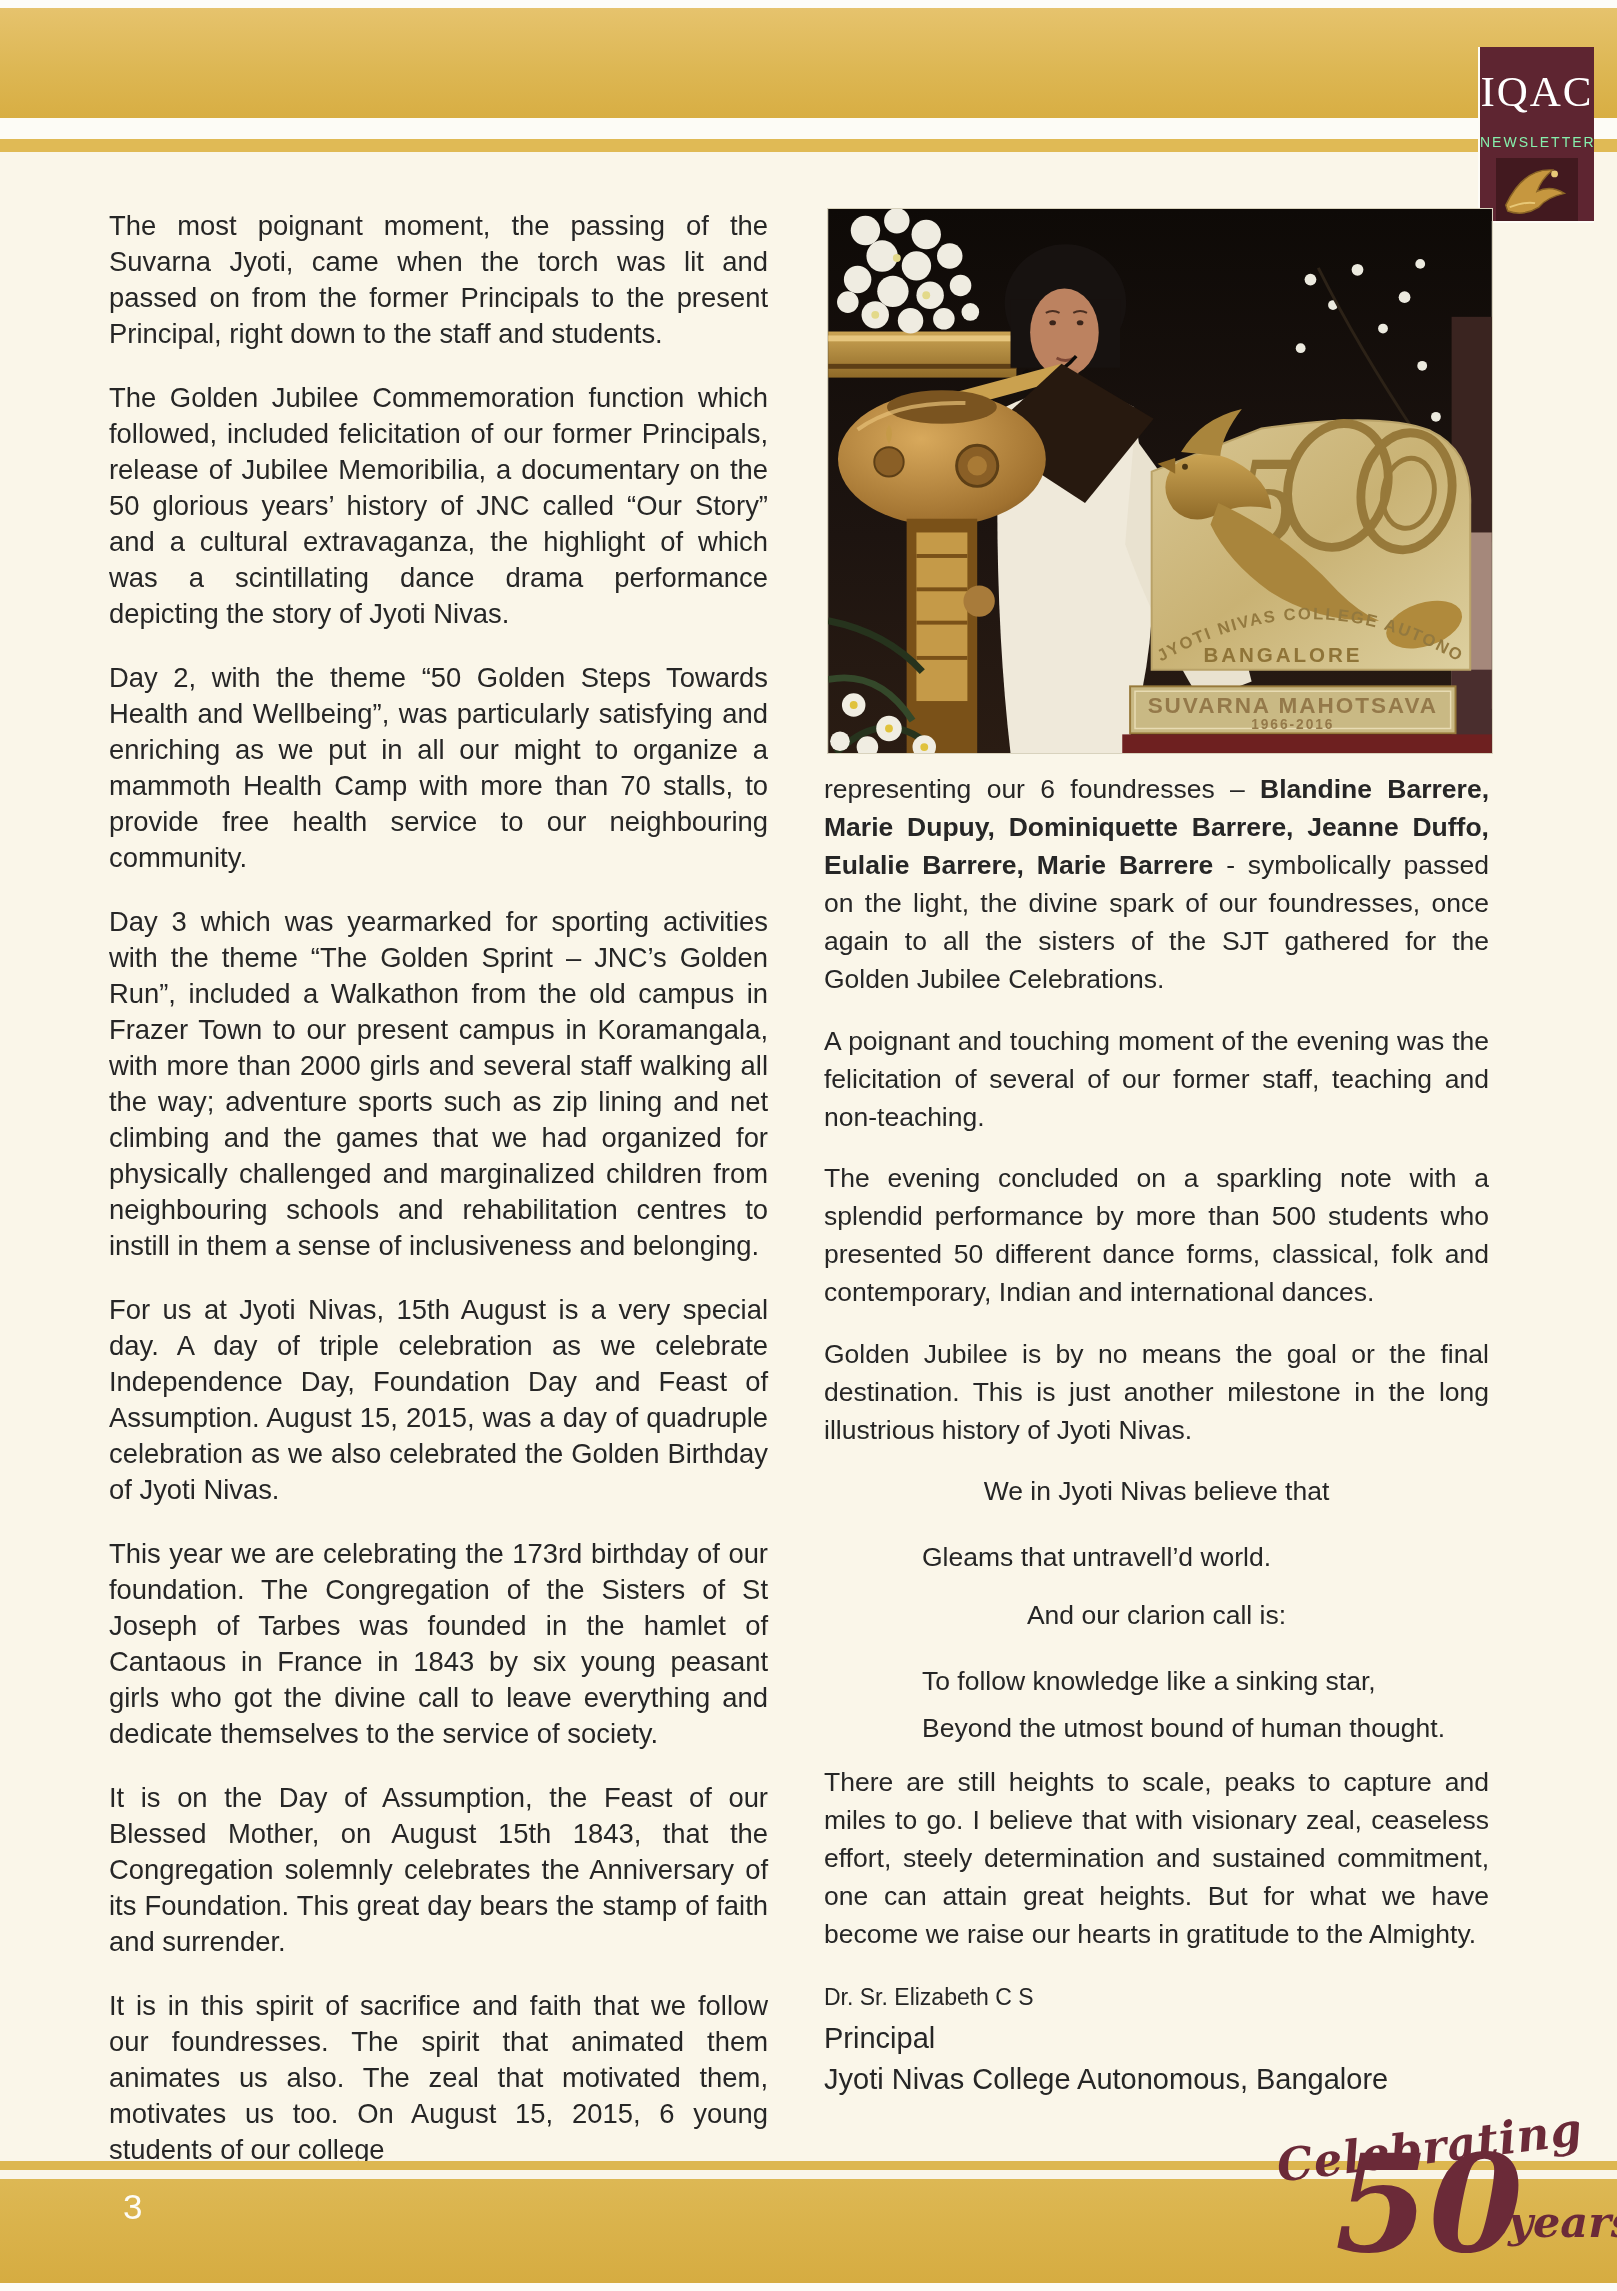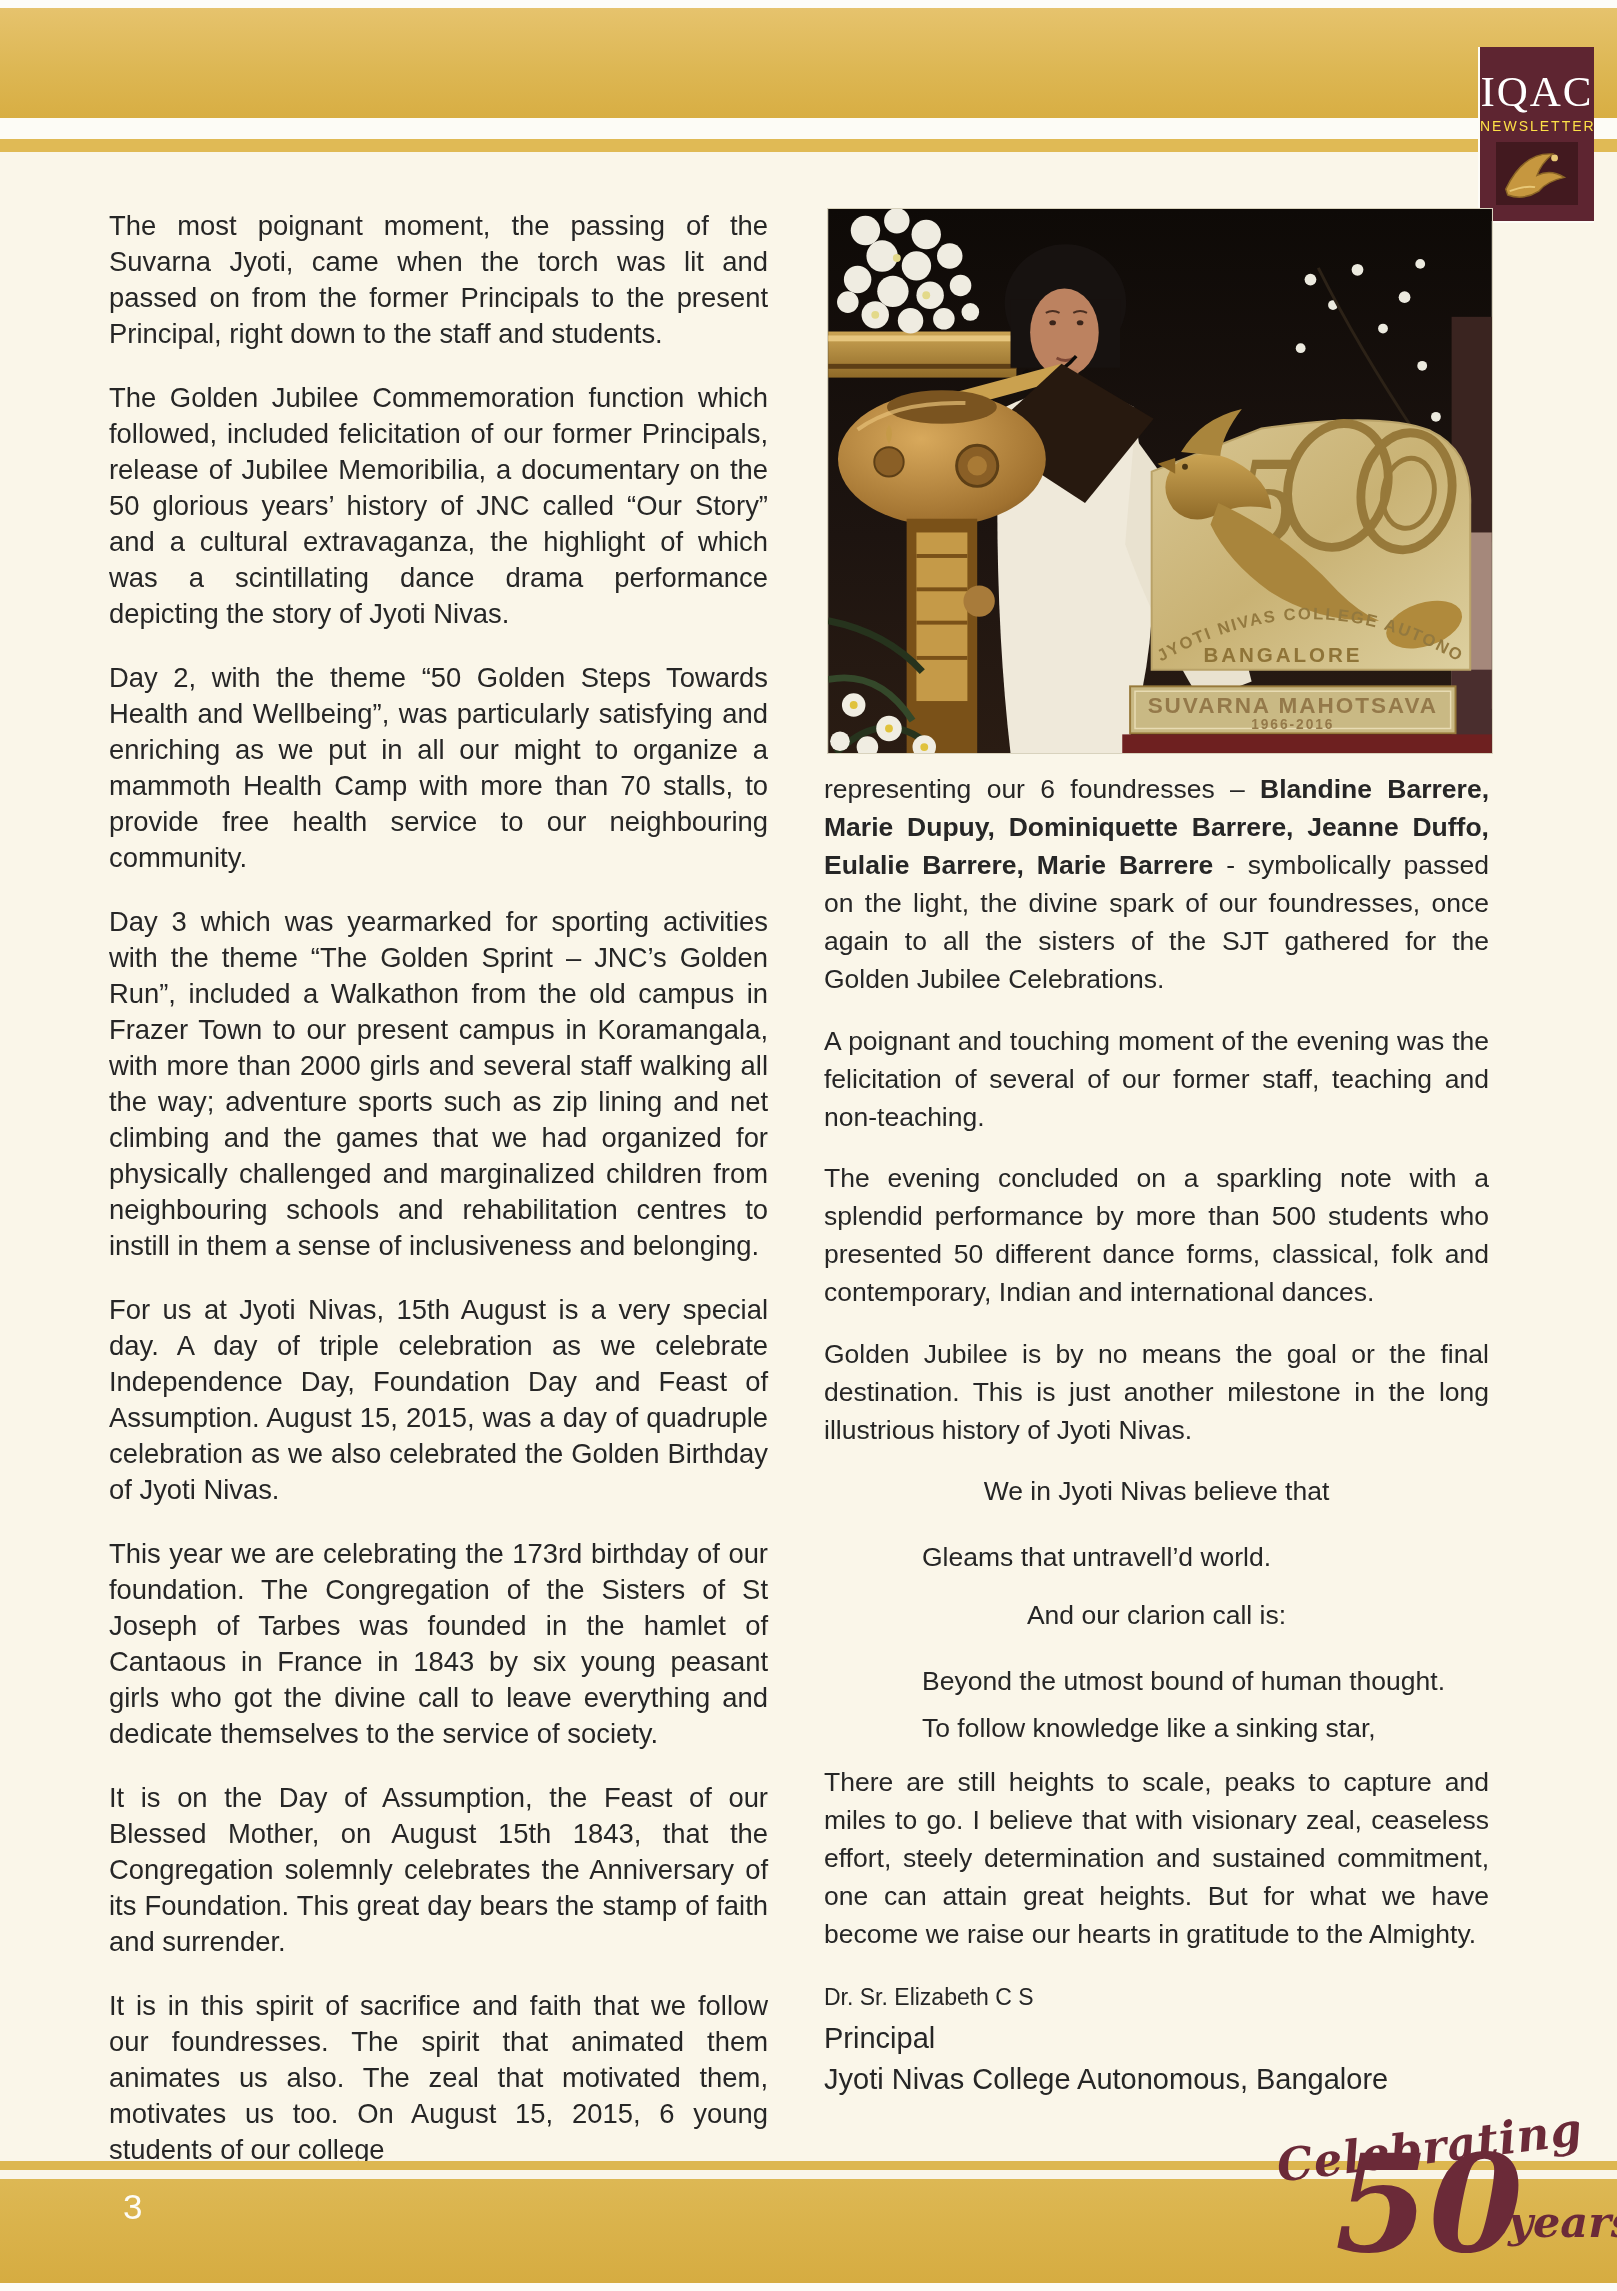--- a/index.html
+++ b/index.html
@@ -15,21 +15,21 @@
   .gold-thin{position:absolute;left:0;top:139px;width:1617px;height:12.7px;background:#e0ba55;}
   .white-gap{position:absolute;left:0;top:118px;width:1617px;height:21.6px;background:#fdfcf6;}
 
   .iqac-badge{
     position:absolute;left:1478px;top:47px;width:116px;height:176px;
     background:#5e2531; border-left:2.9px solid #fdfcf6; border-bottom:2.9px solid #fdfcf6;
     box-sizing:border-box; text-align:center;
   }
   .iqac-title{font-family:"Liberation Serif",serif;font-size:43px;letter-spacing:2px;
     color:#ffffff;margin-top:21.6px;line-height:45px;}
-  .iqac-sub{font-size:14px;letter-spacing:2px;color:#fde047;margin-top:4px;}
+  .iqac-sub{font-size:14px;letter-spacing:2px;color:#86efac;margin-top:20px;}
   .iqac-art{width:82px;height:63px;background:#42191f;margin:8.8px auto 0;overflow:hidden;}
 
   
   .col-left{position:absolute;left:109px;top:208px;width:659px;}
   .col-left p{font-size:27.4px;line-height:36px;text-align:justify;margin:0 0 28px;}
   .col-right-text{position:absolute;left:824px;top:770px;width:665px;}
   .col-right-text p{font-size:26.5px;line-height:38px;text-align:justify;margin:0 0 23.5px;}
   .col-right-text .noj{text-align:center;}
   .quote-line{font-size:26.5px;line-height:47px;margin-left:98px;text-align:left;}
   .closing{margin-top:11.8px !important;}
@@ -244,22 +244,22 @@
   </div>
 
   <div class="col-right-text">
     <p><span>representing our 6 foundresses – </span><b>Blandine Barrere, Marie Dupuy, Dominiquette Barrere, Jeanne Duffo, Eulalie Barrere, Marie Barrere</b><span> -  symbolically passed on the light, the divine spark of our foundresses, once again to all the sisters of the SJT gathered for the Golden Jubilee Celebrations.</span></p>
     <p>A poignant and touching moment of the evening was the felicitation of several of our former staff, teaching and non-teaching.</p>
     <p>The evening concluded on a sparkling note with a splendid performance by more than 500 students who presented 50 different dance forms, classical, folk and contemporary, Indian and international dances.</p>
     <p>Golden Jubilee is by no means the goal or the final destination. This is just another milestone in the long illustrious history of Jyoti Nivas.</p>
     <p class="noj">We in Jyoti Nivas believe that</p>
     <div class="quote-line">Gleams that untravell’d world.</div>
     <p class="noj" style="margin-top:15.7px">And our clarion call is:</p>
+    <div class="quote-line">To follow knowledge like a sinking star,</div>
     <div class="quote-line">Beyond the utmost bound of human thought.</div>
-    <div class="quote-line">To follow knowledge like a sinking star,</div>
     <p class="closing">There are still heights to scale, peaks to capture and miles to go. I believe that with visionary zeal, ceaseless effort, steely determination and sustained commitment, one can attain great heights. But for what we have become we raise our hearts in gratitude to the Almighty.</p>
     <div class="signature">
       <div class="sig-name">Dr. Sr. Elizabeth C S</div>
       <div class="sig-line">Principal</div>
       <div class="sig-line">Jyoti Nivas College Autonomous, Bangalore</div>
     </div>
   </div>
 
   <div class="footer-thin"></div>
   <div class="footer-band"></div>

